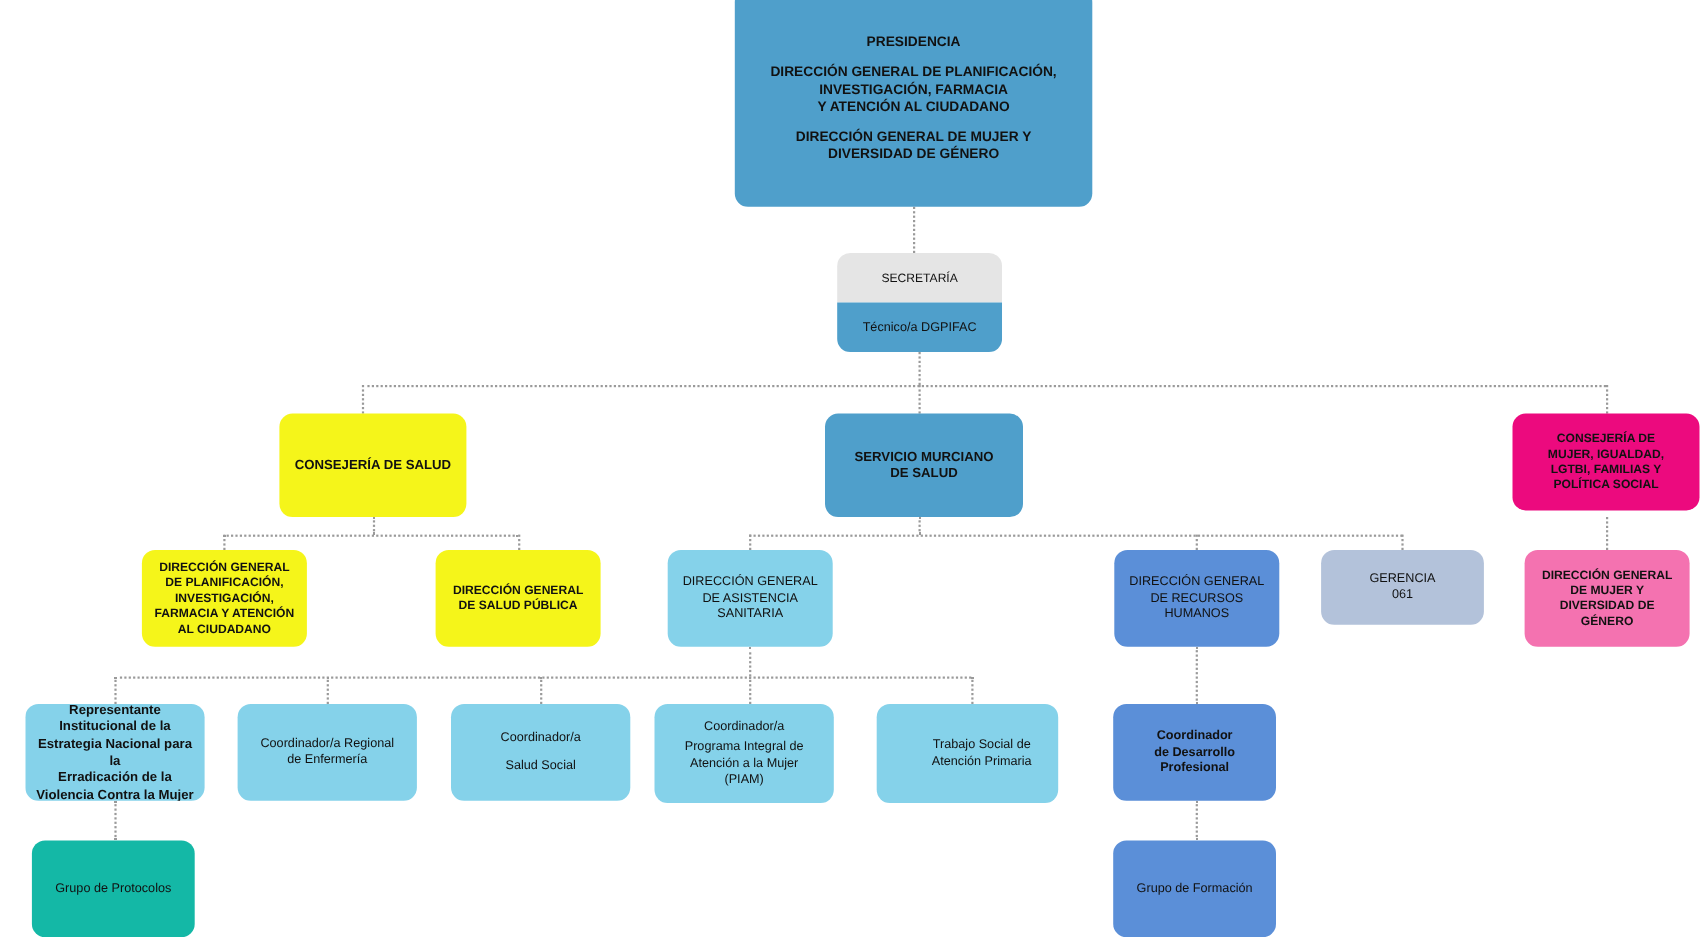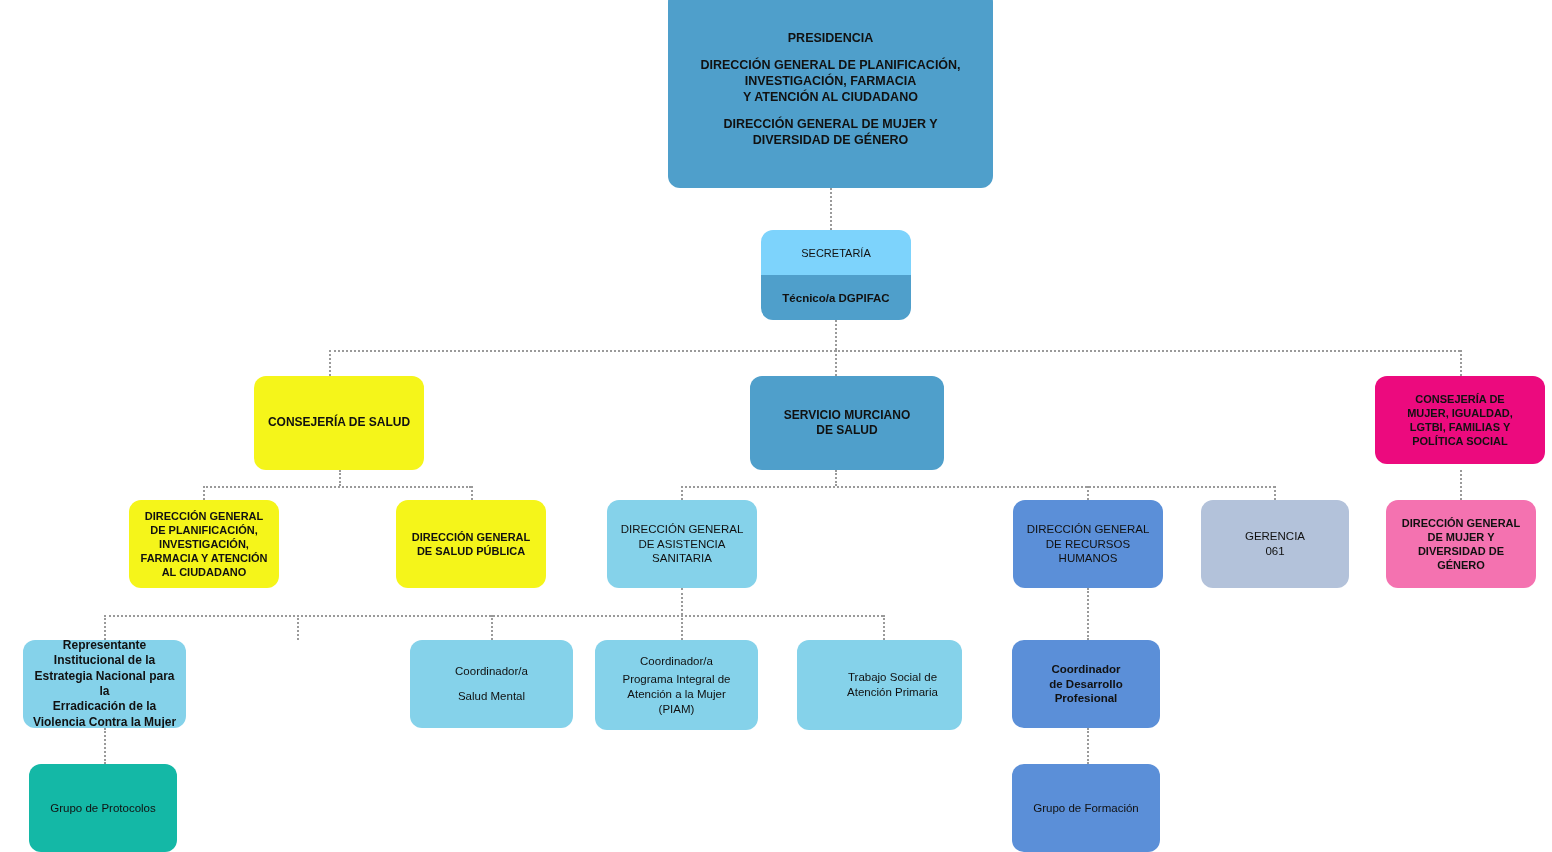--- a/index.html
+++ b/index.html
@@ -115,33 +115,33 @@
     <span class="gap"></span>
     <span class="ln">DIRECCIÓN GENERAL DE PLANIFICACIÓN,</span>
     <span class="ln">INVESTIGACIÓN, FARMACIA</span>
     <span class="ln">Y ATENCIÓN AL CIUDADANO</span>
     <span class="gap"></span>
     <span class="ln">DIRECCIÓN GENERAL DE MUJER Y</span>
     <span class="ln">DIVERSIDAD DE GÉNERO</span>
   </div>
 
   <div class="split" style="left:738px; top:230px; width:150px; height:90px;">
-    <div class="half" style="background:#7dd3fc; font-size:11px;">
+    <div class="half" style="background:#e5e5e5; font-size:11px;">
       <span>SECRETARÍA</span>
     </div>
-    <div class="half" style="background:#4F9FCB; font-size:11.5px; font-weight:bold;">
+    <div class="half" style="background:#4F9FCB; font-size:11.5px; font-weight:normal;">
       <span>Técnico/a DGPIFAC</span>
     </div>
   </div>
 
   <div class="node" style="left:231px; top:376px; width:170px; height:94px; background:#F5F51A; font-weight:bold; font-size:12px;">
     <span class="ln">CONSEJERÍA DE SALUD</span>
   </div>
 
-  <div class="node" style="left:727px; top:376px; width:194px; height:94px; background:#4F9FCB; font-weight:bold; font-size:12px;">
+  <div class="node" style="left:727px; top:376px; width:180px; height:94px; background:#4F9FCB; font-weight:bold; font-size:12px;">
     <span class="ln">SERVICIO MURCIANO</span>
     <span class="ln">DE SALUD</span>
   </div>
 
   <div class="node" style="left:1352px; top:376px; width:170px; height:88px; background:#EC0A7E; font-weight:bold; font-size:11px;">
     <span class="ln">CONSEJERÍA DE</span>
     <span class="ln">MUJER, IGUALDAD,</span>
     <span class="ln">LGTBI, FAMILIAS Y</span>
     <span class="ln">POLÍTICA SOCIAL</span>
   </div>
@@ -164,45 +164,49 @@
     <span class="ln">DE ASISTENCIA</span>
     <span class="ln">SANITARIA</span>
   </div>
 
   <div class="node" style="left:990px; top:500px; width:150px; height:88px; background:#5B8FD8; font-size:11.5px;">
     <span class="ln">DIRECCIÓN GENERAL</span>
     <span class="ln">DE RECURSOS</span>
     <span class="ln">HUMANOS</span>
   </div>
 
-  <div class="node" style="left:1178px; top:500px; width:148px; height:88px; background:#B3C2DA; font-size:11.5px;">
+  <div class="node" style="left:1178px; top:500px; width:148px; height:68px; background:#B3C2DA; font-size:11.5px;">
     <span class="ln">GERENCIA</span>
     <span class="ln">061</span>
   </div>
 
   <div class="node" style="left:1363px; top:500px; width:150px; height:88px; background:#F472B0; font-weight:bold; font-size:11px;">
     <span class="ln">DIRECCIÓN GENERAL</span>
     <span class="ln">DE MUJER Y</span>
     <span class="ln">DIVERSIDAD DE</span>
     <span class="ln">GÉNERO</span>
   </div>
 
   <div class="node" style="left:0px; top:640px; width:163px; height:88px; background:#85D2EA; font-weight:bold; font-size:12px;">
     <span class="ln">Representante</span>
     <span class="ln">Institucional de la</span>
     <span class="ln">Estrategia Nacional para la</span>
     <span class="ln">Erradicación de la</span>
     <span class="ln">Violencia Contra la Mujer</span>
   </div>
 
+  <div class="node" style="left:193px; top:640px; width:163px; height:88px; background:#85D2EA; font-size:11.5px;">
+    <span class="ln">Coordinador/a Regional</span>
+    <span class="ln">de Enfermería</span>
+  </div>
 
   <div class="node" style="left:387px; top:640px; width:163px; height:88px; background:#85D2EA; font-size:11.5px;">
     <span class="ln">Coordinador/a</span>
     <span class="gap"></span>
-    <span class="ln">Salud Mental</span>
+    <span class="ln">Salud Social</span>
   </div>
 
   <div class="node" style="left:572px; top:640px; width:163px; height:90px; background:#85D2EA; font-size:11.5px;">
     <span class="ln">Coordinador/a</span>
     <span class="gap" style="height:0.35em;"></span>
     <span class="ln">Programa Integral de</span>
     <span class="ln">Atención a la Mujer</span>
     <span class="ln">(PIAM)</span>
   </div>
 

